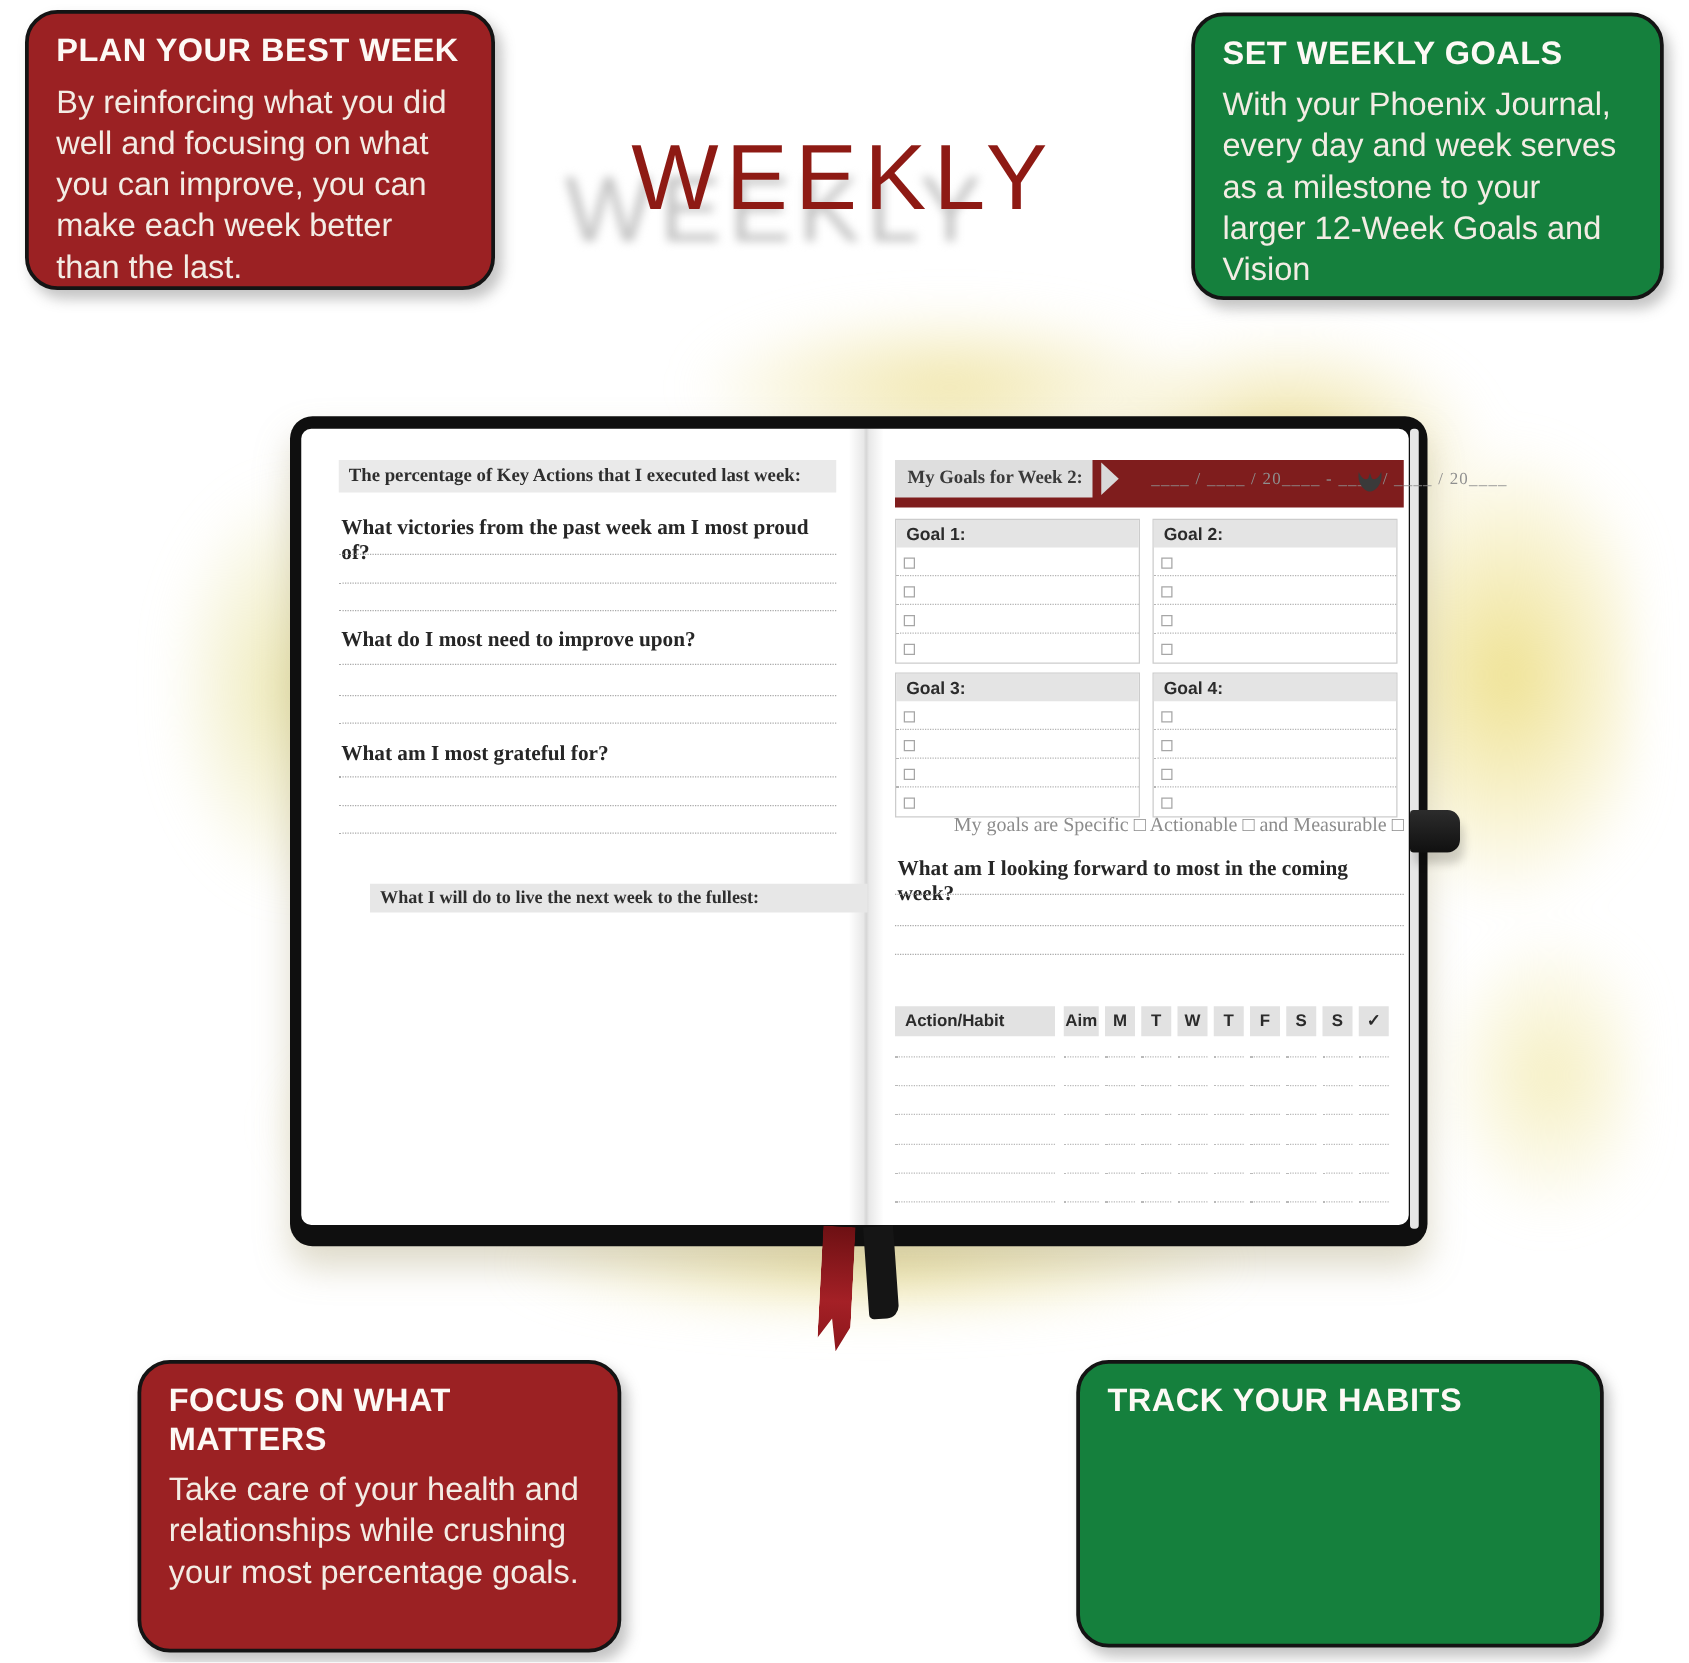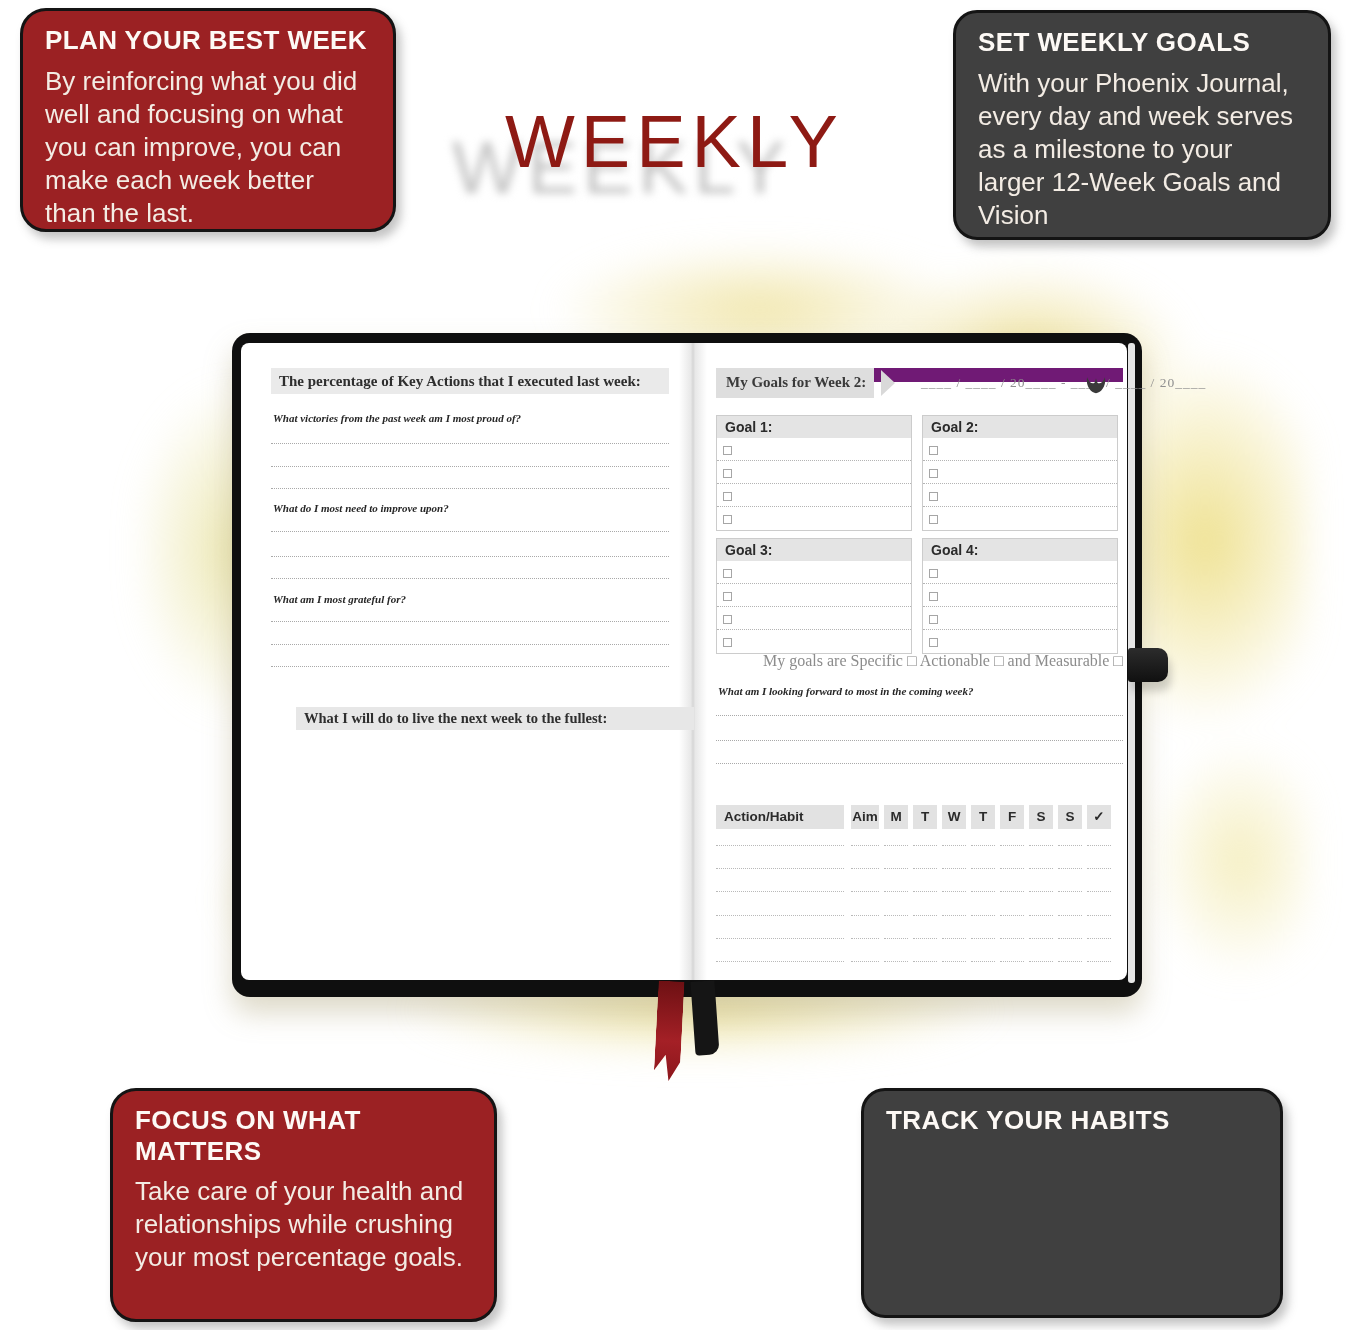--- a/index.html
+++ b/index.html
@@ -14,21 +14,21 @@
       radial-gradient(ellipse 150px 240px at 95px 310px, rgba(232,226,160,.8), rgba(232,226,160,0) 70%),
       radial-gradient(ellipse 190px 270px at 1065px 300px, rgba(238,224,140,.95), rgba(238,224,140,0) 70%),
       radial-gradient(ellipse 430px 70px at 560px 770px, rgba(235,224,155,.9), rgba(235,224,155,0) 70%),
       radial-gradient(ellipse 160px 95px at 190px 660px, rgba(236,228,170,.7), rgba(236,228,170,0) 70%),
       radial-gradient(ellipse 130px 170px at 1100px 620px, rgba(240,230,160,.65), rgba(240,230,160,0) 70%);}
 
   
   .card{position:absolute;border:3px solid #141414;border-radius:26px;padding:14px 22px;box-sizing:border-box;
         box-shadow:5px 7px 10px rgba(125,125,125,.45);color:#f6f0ea;}
   .card.red{background:#9b2123;}
-  .card.gold{background:#404040;border-radius:24px;}
+  .card.gold{background:#15803d;}
   .card-tl{left:20px;top:8px;width:376px;height:224px;}
   .card-tr{left:953px;top:10px;width:378px;height:230px;}
   .card-bl{left:110px;top:1088px;width:387px;height:234px;}
   .card-br{left:861px;top:1088px;width:422px;height:230px;}
   .card-title{font-size:26px;font-weight:bold;letter-spacing:.4px;color:#fdf9f5;margin-bottom:9px;line-height:1.18;}
   .card-body{font-size:26px;line-height:1.27;color:#f3ece4;}
 
   
   .weekly{position:absolute;line-height:1;font-size:74px;letter-spacing:6px;font-weight:300;white-space:nowrap;}
   .weekly-ghost{left:452px;top:131px;color:#c2c2c2;filter:blur(4px);}
@@ -51,31 +51,31 @@
 
   .page-left,.page-right{position:absolute;top:25px;height:592px;}
   .page-left{left:30px;width:398px;}
   .page-right{left:475px;width:407px;}
 
   .serifb{font-family:"Liberation Serif",serif;font-weight:bold;color:#262626;}
   .bar{position:absolute;left:0;width:100%;background:#eaeaea;box-sizing:border-box;
        font-family:"Liberation Serif",serif;font-weight:bold;color:#2e2e2e;}
   .lbar{top:0;height:26px;font-size:15px;padding:5px 0 0 8px;}
   .fullest{top:339px;height:23px;font-size:14.5px;padding:3px 0 0 8px;background:#e7e7e7;margin-left:25px;}
-  .q{position:absolute;left:2px;font-size:11px;font-style:italic;}
+  .q{position:absolute;left:2px;font-size:17px;}
   .dl{position:absolute;left:0;width:100%;border-bottom:1px dotted #a9a9a9;height:0;}
 
   .quad-grid{position:absolute;top:362px;left:0;width:100%;height:226px;border:1px solid #c9c9c9;box-sizing:border-box;
              display:grid;grid-template-columns:198px 1fr;grid-template-rows:1fr 1fr;}
   .quad{padding:8px 0 0 10px;font-size:14.5px;font-weight:bold;color:#333;box-sizing:border-box;}
   .quad.bl{border-left:1px solid #d6d6d6;}
   .quad.bt{border-top:1px solid #d6d6d6;}
 
   
-  .rbar{top:0;height:14px;background:#701a75;font-weight:normal;text-align:center;}
+  .rbar{top:0;height:38px;background:#7f1d1d;font-weight:normal;text-align:center;}
   .banner{position:absolute;left:0;top:0;height:30px;background:#dedede;padding:6px 8px 0 10px;box-sizing:border-box;
           font-family:"Liberation Serif",serif;font-weight:bold;font-size:15px;color:#3a3a3a;}
   .banner-chevron{position:absolute;left:165px;top:2px;width:0;height:0;
           border-top:13px solid transparent;border-bottom:13px solid transparent;border-left:14px solid #d9d9d9;}
   .dates{position:absolute;left:205px;top:7px;font-family:"Liberation Serif",serif;font-size:13.5px;color:#8f8f8f;
          letter-spacing:1px;white-space:nowrap;}
   .phoenix{position:absolute;right:14px;top:2px;width:26px;height:26px;}
 
   .goal-box{position:absolute;width:196px;height:116px;border:1px solid #cccccc;box-sizing:border-box;background:#fff;}
   .gb1{left:0;top:47px;}  .gb2{left:206px;top:47px;}

